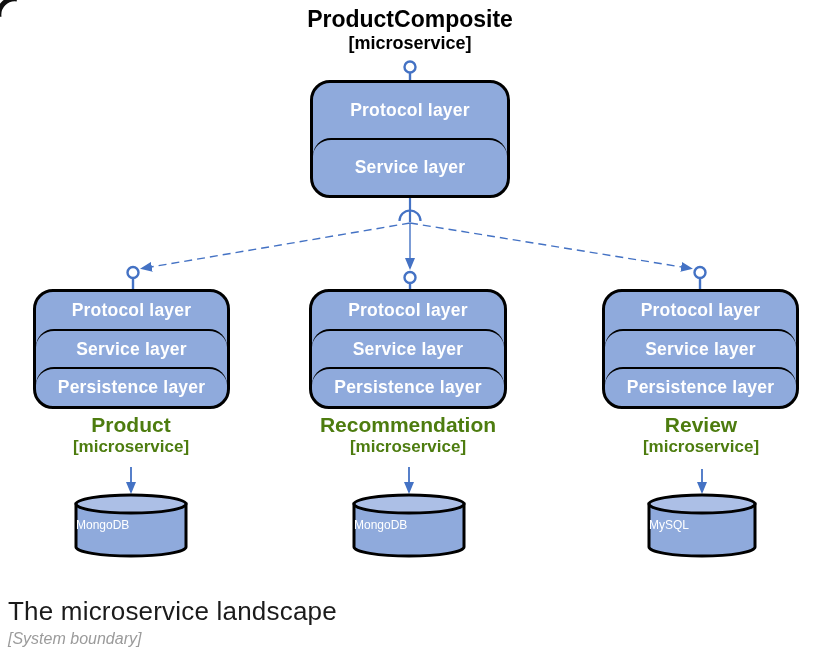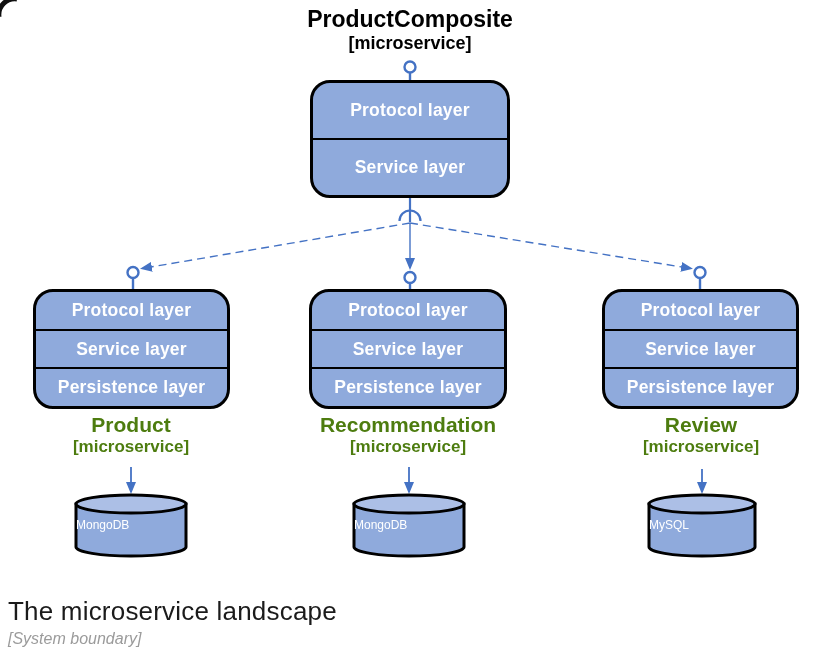--- a/index.html
+++ b/index.html
@@ -21,20 +21,21 @@
     background:var(--node-fill);
     border:3px solid var(--node-border);
     border-radius:20px;
     display:flex;flex-direction:column;
     overflow:hidden;
   }
   .box .row{
     flex:1;display:flex;align-items:center;justify-content:center;
     color:var(--layer-text);font-weight:bold;font-size:17.5px;
     letter-spacing:.2px;
+    border-radius:18px;
   }
   .box .row + .row{border-top:2.5px solid var(--node-border);}
 
   .node-label{position:absolute;z-index:2;text-align:center;color:#4d7c0f;}
   .node-label .name{font-size:21px;font-weight:bold;line-height:1.15;}
   .node-label .stereo{font-size:17px;font-weight:bold;line-height:1.2;}
 
   .composite-label{position:absolute;z-index:2;text-align:center;color:#000;}
   .composite-label .name{font-size:23px;font-weight:bold;line-height:1.15;}
   .composite-label .stereo{font-size:18px;font-weight:bold;line-height:1.25;}

